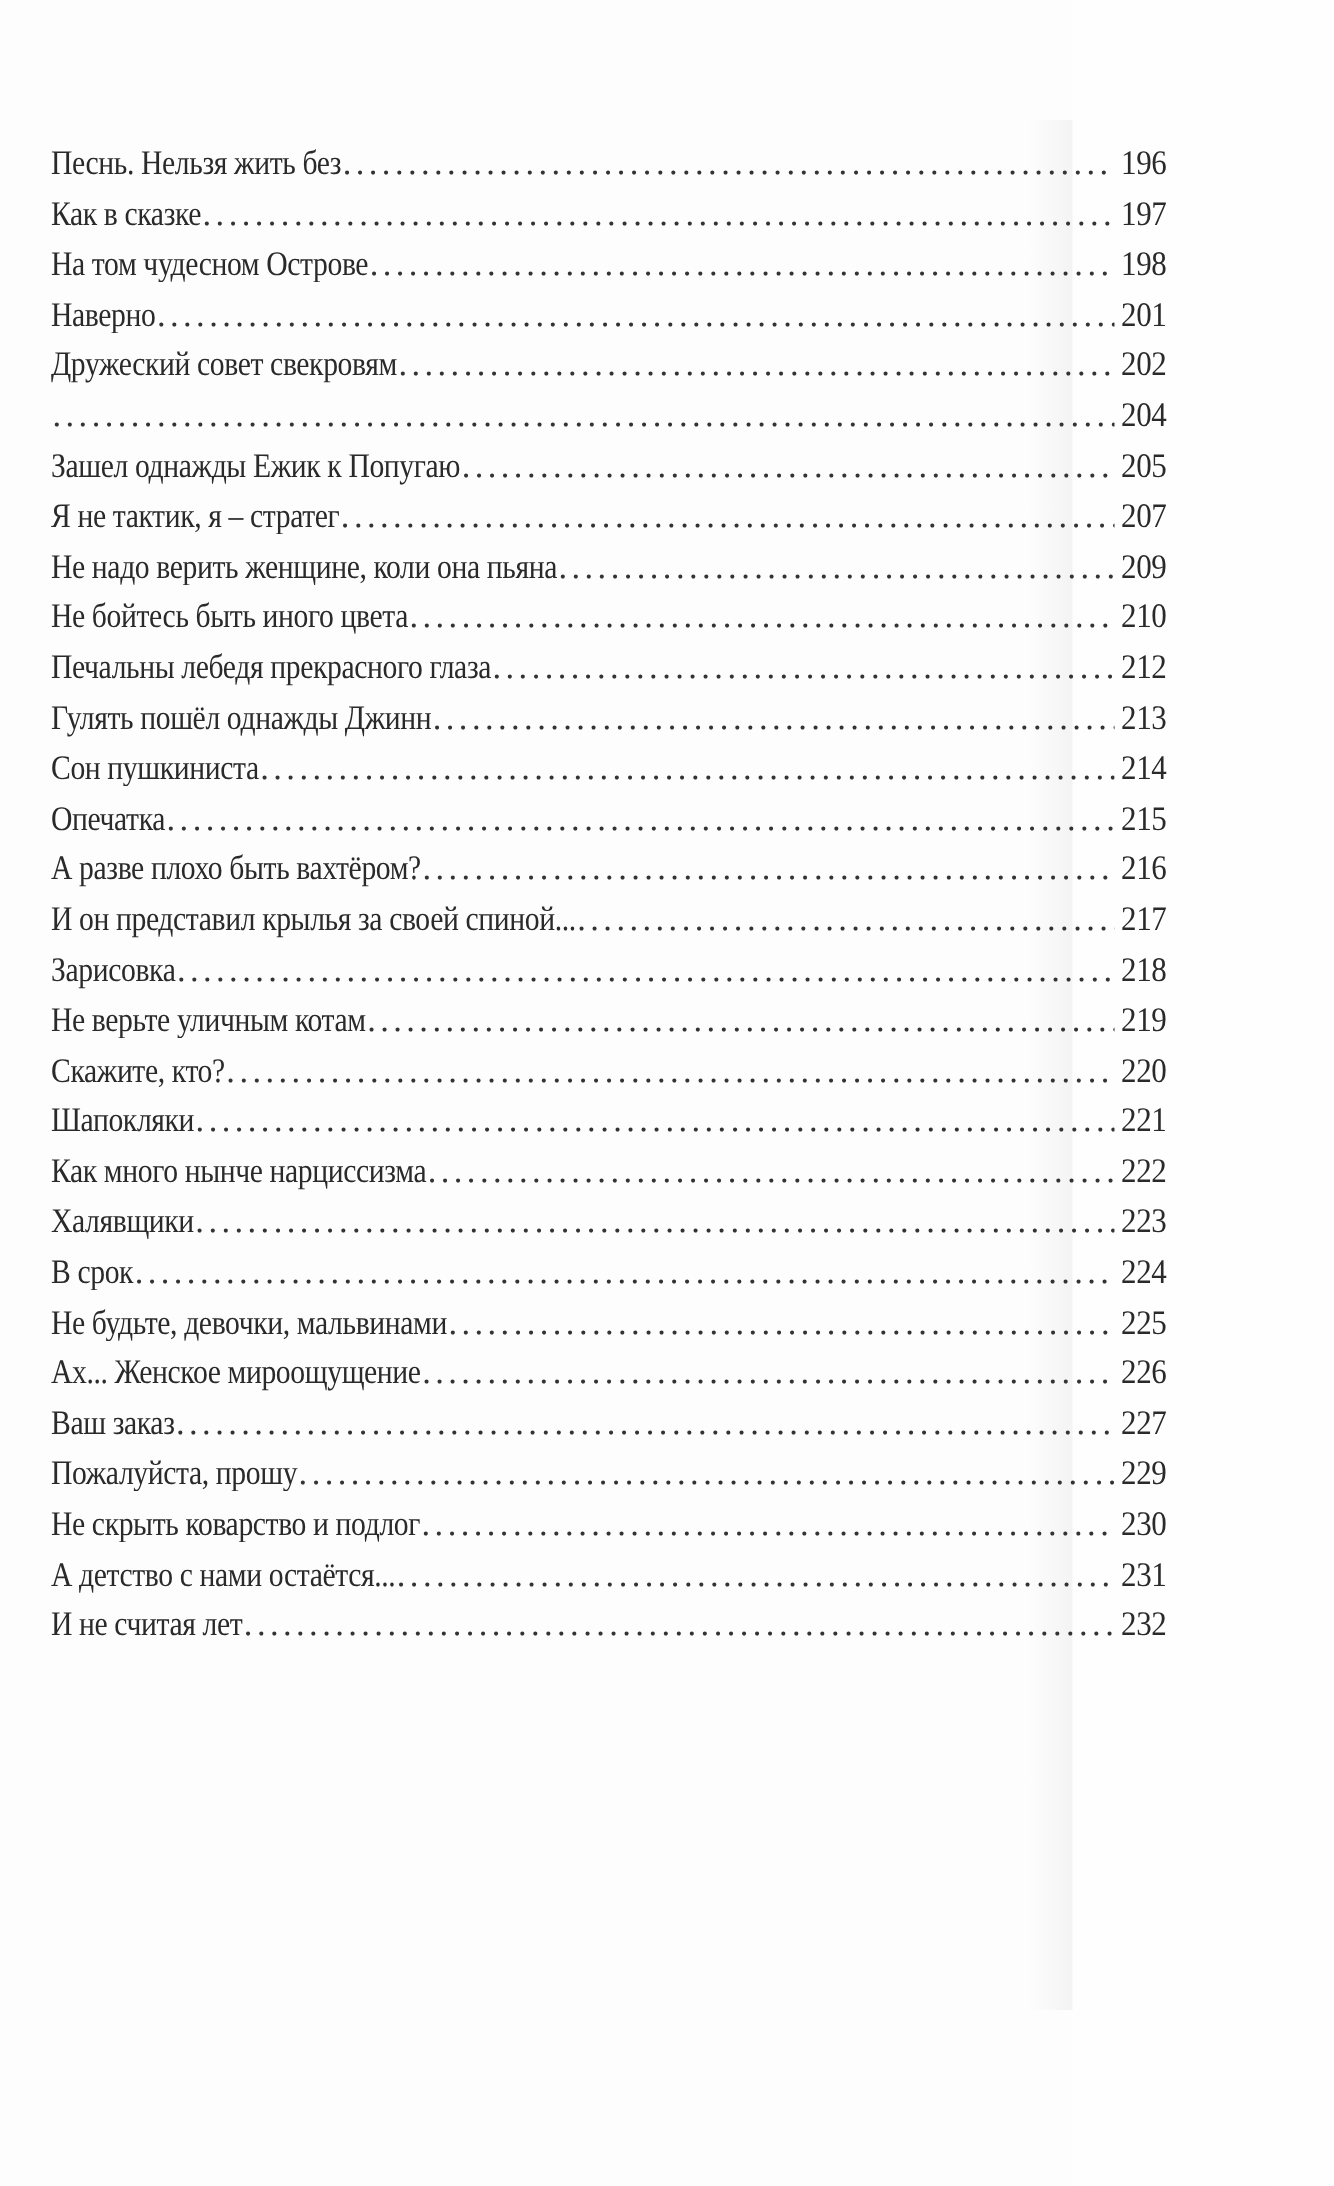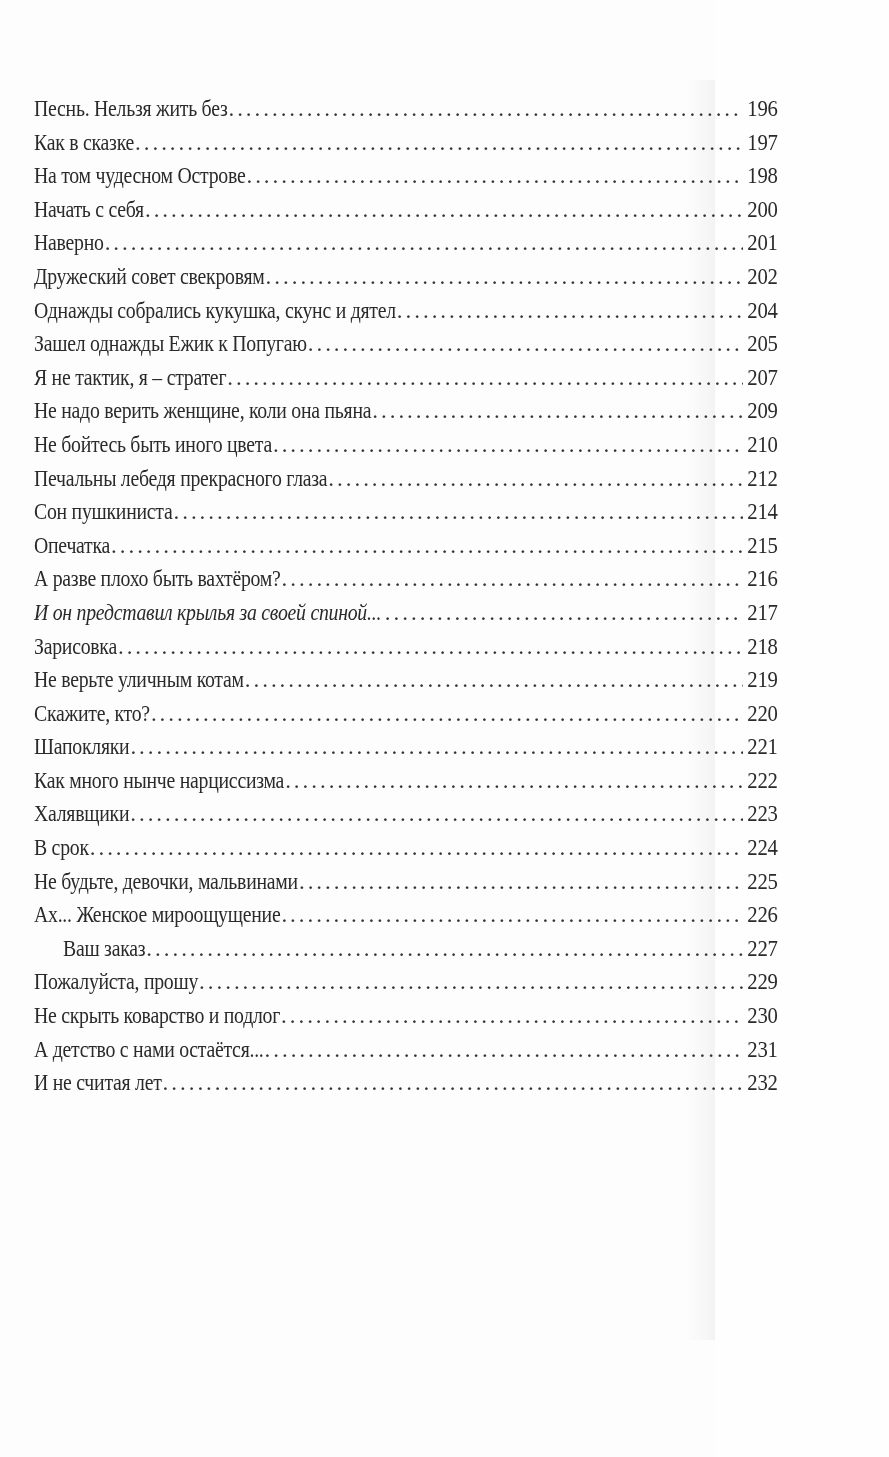--- a/index.html
+++ b/index.html
@@ -54,36 +54,30 @@
         <span class="titlewrap" style="width: 100.042px;"><span class="title">Как в сказке</span></span>
         <span class="leader"></span>
         <span class="pg">197</span>
       </div>
       <div class="row">
         <span class="titlewrap" style="width: 211.439px;"><span class="title">На том чудесном Острове</span></span>
         <span class="leader"></span>
         <span class="pg">198</span>
       </div>
       <div class="row">
-        <span class="titlewrap" style="width: 109.946px;"><span class="title">Начать с себя</span></span>
-        <span class="leader"></span>
-        <span class="pg">200</span>
-      </div>
-      <div class="row">
         <span class="titlewrap" style="width: 69.6331px;"><span class="title">Наверно</span></span>
         <span class="leader"></span>
         <span class="pg">201</span>
       </div>
       <div class="row">
         <span class="titlewrap" style="width: 230.614px;"><span class="title">Дружеский совет свекровям</span></span>
         <span class="leader"></span>
         <span class="pg">202</span>
       </div>
       <div class="row">
-        <span class="titlewrap" style="width: 361.832px;"><span class="title">Однажды собрались кукушка, скунс и дятел</span></span>
         <span class="leader"></span>
         <span class="pg">204</span>
       </div>
       <div class="row">
         <span class="titlewrap" style="width: 272.768px;"><span class="title">Зашел однажды Ежик к Попугаю</span></span>
         <span class="leader"></span>
         <span class="pg">205</span>
       </div>
       <div class="row">
         <span class="titlewrap" style="width: 192.237px;"><span class="title">Я не тактик, я – стратег</span></span>
@@ -99,36 +93,41 @@
         <span class="titlewrap" style="width: 237.978px;"><span class="title">Не бойтесь быть иного цвета</span></span>
         <span class="leader"></span>
         <span class="pg">210</span>
       </div>
       <div class="row">
         <span class="titlewrap" style="width: 293.354px;"><span class="title">Печальны лебедя прекрасного глаза</span></span>
         <span class="leader"></span>
         <span class="pg">212</span>
       </div>
       <div class="row">
+        <span class="titlewrap" style="width: 253.512px;"><span class="title">Гулять пошёл однажды Джинн</span></span>
+        <span class="leader"></span>
+        <span class="pg">213</span>
+      </div>
+      <div class="row">
         <span class="titlewrap" style="width: 138.527px;"><span class="title">Сон пушкиниста</span></span>
         <span class="leader"></span>
         <span class="pg">214</span>
       </div>
       <div class="row">
         <span class="titlewrap" style="width: 76.0428px;"><span class="title">Опечатка</span></span>
         <span class="leader"></span>
         <span class="pg">215</span>
       </div>
       <div class="row">
         <span class="titlewrap" style="width: 246.605px; text-align: center;"><span class="title">А разве плохо быть вахтёром?</span></span>
         <span class="leader"></span>
         <span class="pg">216</span>
       </div>
       <div class="row">
-        <span class="titlewrap" style="width: 349.859px; font-style: italic;"><span class="title">И он представил крылья за своей спиной...</span></span>
+        <span class="titlewrap" style="width: 349.859px;"><span class="title">И он представил крылья за своей спиной...</span></span>
         <span class="leader"></span>
         <span class="pg">217</span>
       </div>
       <div class="row">
         <span class="titlewrap" style="width: 82.9497px;"><span class="title">Зарисовка</span></span>
         <span class="leader"></span>
         <span class="pg">218</span>
       </div>
       <div class="row">
         <span class="titlewrap" style="width: 209.786px;"><span class="title">Не верьте уличным котам</span></span>
@@ -164,21 +163,21 @@
         <span class="titlewrap" style="width: 263.953px;"><span class="title">Не будьте, девочки, мальвинами</span></span>
         <span class="leader"></span>
         <span class="pg">225</span>
       </div>
       <div class="row">
         <span class="titlewrap" style="width: 246.43px;"><span class="title">Ах... Женское мироощущение</span></span>
         <span class="leader"></span>
         <span class="pg">226</span>
       </div>
       <div class="row">
-        <span class="titlewrap" style="width: 82.3316px; margin-left: 29px;"><span class="title">Ваш заказ</span></span>
+        <span class="titlewrap" style="width: 82.3316px;"><span class="title">Ваш заказ</span></span>
         <span class="leader"></span>
         <span class="pg">227</span>
       </div>
       <div class="row">
         <span class="titlewrap" style="width: 164.085px;"><span class="title">Пожалуйста, прошу</span></span>
         <span class="leader"></span>
         <span class="pg">229</span>
       </div>
       <div class="row">
         <span class="titlewrap" style="width: 246.054px; text-align: right;"><span class="title">Не скрыть коварство и подлог</span></span>

